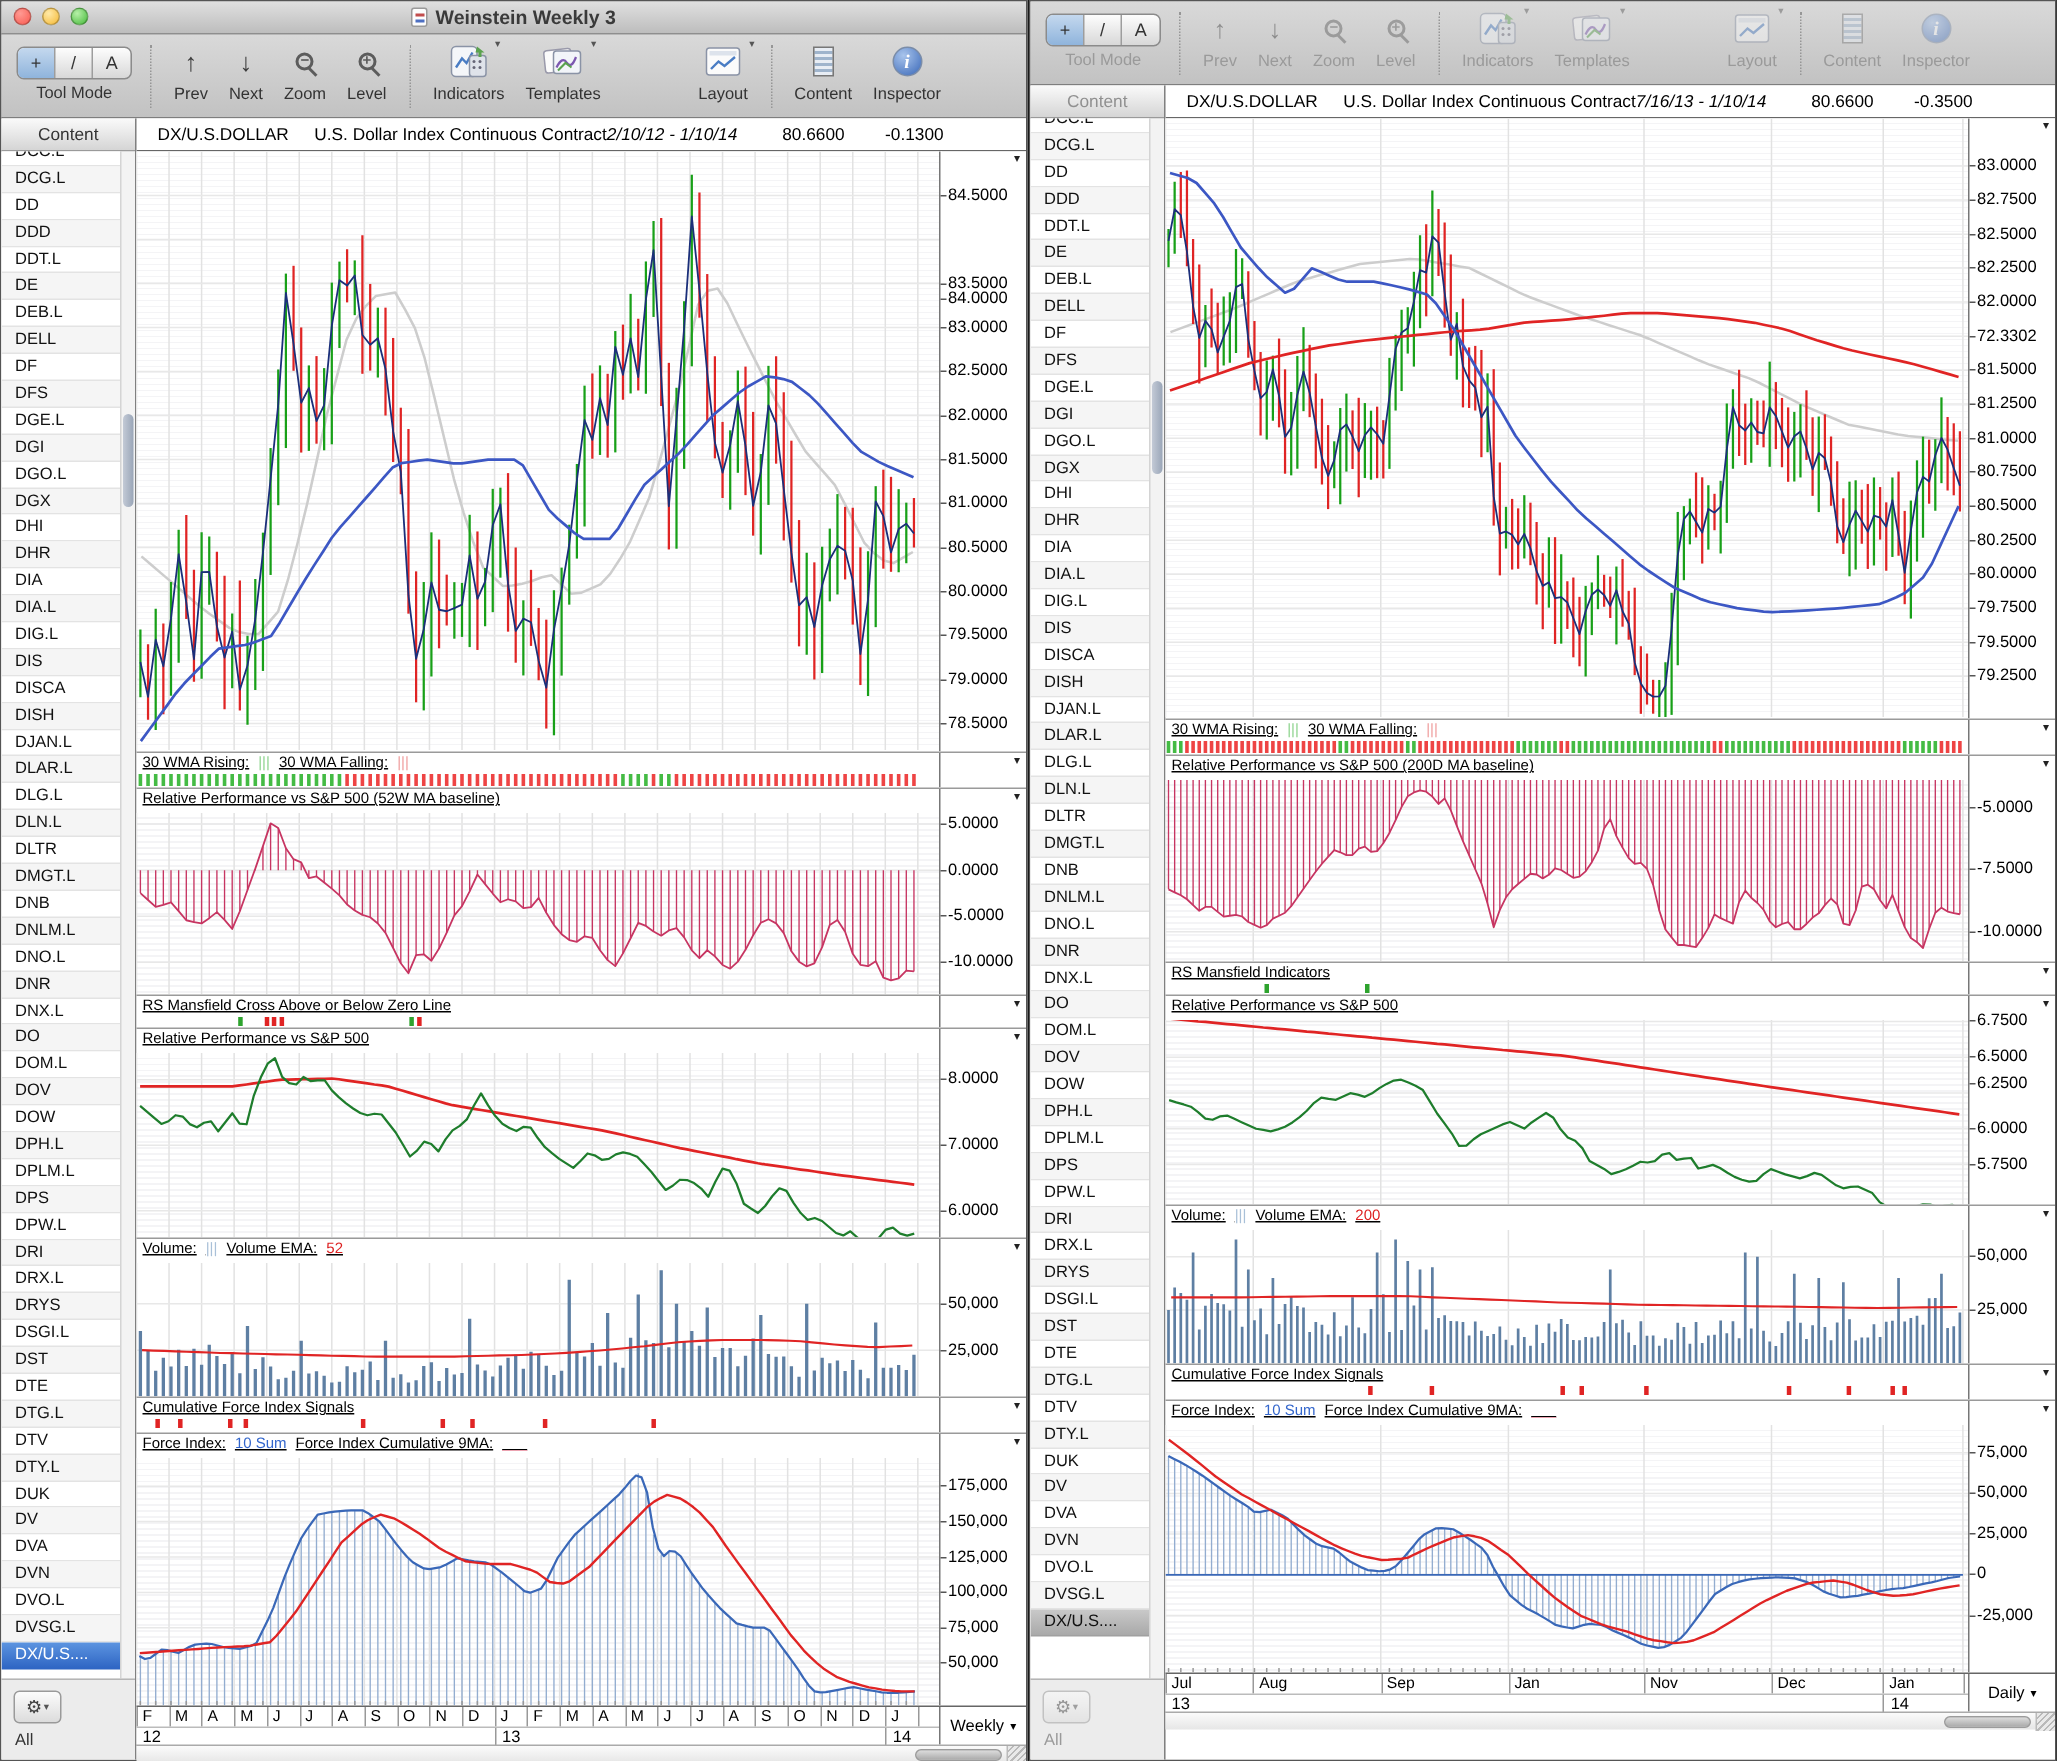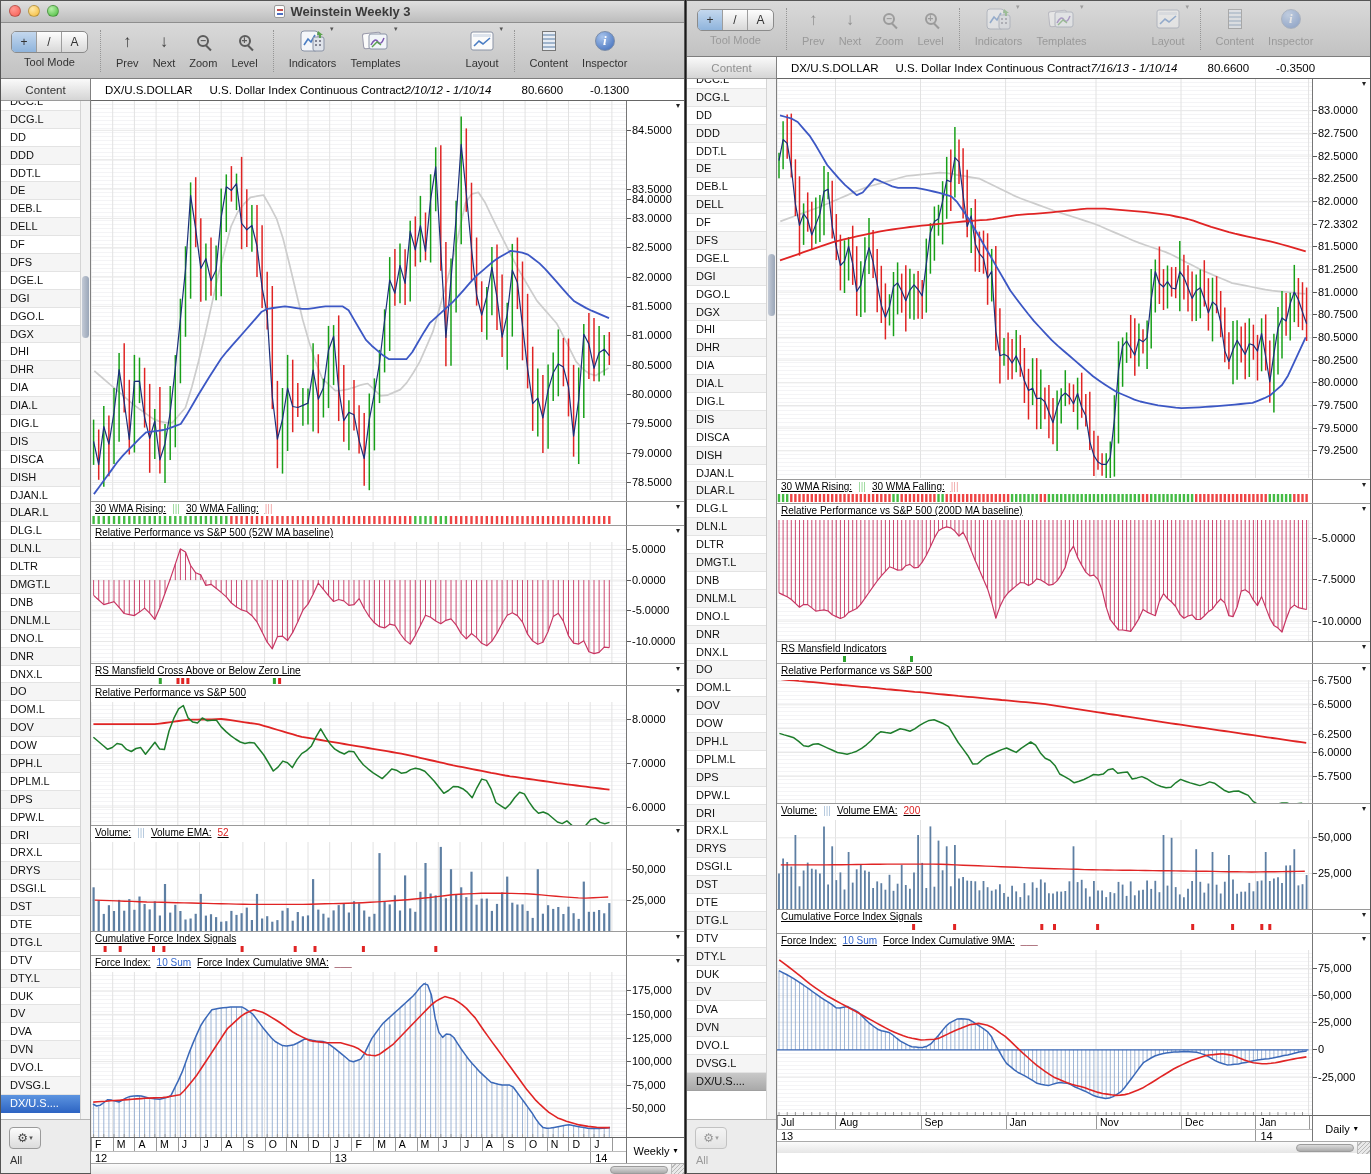--- a/index.html
+++ b/index.html
@@ -1857,21 +1857,21 @@
                   <line x1="0" y1="72.5" x2="537" y2="72.5" stroke="#e8e8e8" stroke-width="1"></line>
                   <line x1="0" y1="96.3" x2="537" y2="96.3" stroke="#e8e8e8" stroke-width="1"></line>
                   <polyline points="2.4,-1.0 7.2,-0.5 12.1,-0.0 16.9,0.4 21.7,0.9 26.6,1.3 31.4,1.8 36.2,2.2 41.1,2.7 45.9,3.1 50.7,3.6 55.6,4.1 60.4,4.5 65.2,5.0 70.1,5.4 74.9,5.9 79.7,6.3 84.6,6.8 89.4,7.2 94.2,7.7 99.1,8.1 103.9,8.6 108.7,9.1 113.6,9.5 118.4,10.0 123.2,10.4 128.1,10.9 132.9,11.3 137.7,11.8 142.6,12.2 147.4,12.7 152.2,13.1 157.1,13.6 161.9,14.1 166.7,14.5 171.6,15.0 176.4,15.4 181.2,15.9 186.1,16.3 190.9,16.8 195.7,17.2 200.6,17.7 205.4,18.2 210.2,18.6 215.1,19.1 219.9,19.5 224.7,20.0 229.6,20.4 234.4,20.9 239.2,21.3 244.1,21.8 248.9,22.2 253.7,22.7 258.6,23.2 263.4,23.6 268.2,24.2 273.1,24.9 277.9,25.7 282.7,26.4 287.6,27.1 292.4,27.9 297.2,28.6 302.1,29.3 306.9,30.1 311.7,30.8 316.6,31.6 321.4,32.3 326.2,33.0 331.1,33.8 335.9,34.5 340.7,35.2 345.6,36.0 350.4,36.7 355.2,37.4 360.1,38.2 364.9,38.9 369.7,39.6 374.6,40.4 379.4,41.1 384.2,41.8 389.1,42.6 393.9,43.3 398.7,44.0 403.6,44.7 408.4,45.4 413.2,46.1 418.1,46.8 422.9,47.5 427.7,48.2 432.6,48.9 437.4,49.6 442.2,50.3 447.1,51.0 451.9,51.7 456.7,52.4 461.6,53.1 466.4,53.8 471.2,54.5 476.1,55.2 480.9,55.9 485.7,56.6 490.5,57.3 495.4,58.0 500.2,58.7 505.0,59.4 509.9,60.1 514.7,60.8 519.5,61.5 524.4,62.2 529.2,62.9" fill="none" stroke="#e02424" stroke-width="1.8" stroke-linejoin="round"></polyline>
                   <polyline points="2.4,53.4 7.2,54.9 12.1,56.3 16.9,57.8 21.7,61.4 26.6,65.7 31.4,66.5 36.2,64.3 41.1,63.7 45.9,65.9 50.7,68.1 55.6,70.3 60.4,72.5 65.2,73.3 70.1,74.2 74.9,72.9 79.7,71.2 84.6,68.3 89.4,64.8 94.2,60.5 99.1,55.2 103.9,51.7 108.7,52.6 113.6,53.2 118.4,51.0 123.2,48.8 128.1,49.8 132.9,51.2 137.7,48.9 142.6,45.4 147.4,42.6 152.2,40.4 157.1,39.8 161.9,41.7 166.7,43.8 171.6,46.7 176.4,54.6 181.2,62.5 186.1,69.1 190.9,75.7 195.7,83.9 200.6,83.8 205.4,79.5 210.2,76.2 215.1,74.0 219.9,71.8 224.7,69.6 229.6,68.0 234.4,70.2 239.2,72.4 244.1,68.3 248.9,65.1 253.7,62.0 258.6,65.2 263.4,72.9 268.2,78.3 273.1,80.5 277.9,85.4 282.7,94.0 287.6,96.7 292.4,99.3 297.2,102.8 302.1,101.3 306.9,99.5 311.7,97.1 316.6,94.5 321.4,95.0 326.2,94.1 331.1,89.7 335.9,88.8 340.7,93.2 345.6,92.4 350.4,92.0 355.2,99.0 360.1,97.9 364.9,96.6 369.7,98.7 374.6,101.8 379.4,104.6 384.2,106.5 389.1,107.8 393.9,107.2 398.7,102.8 403.6,99.4 408.4,101.2 413.2,102.9 418.1,104.3 422.9,105.6 427.7,104.1 432.6,101.9 437.4,103.2 442.2,106.7 447.1,110.2 451.9,112.2 456.7,111.3 461.6,111.0 466.4,113.2 471.2,115.4 476.1,121.4 480.9,124.4 485.7,127.0 490.5,130.3 495.4,127.7 500.2,124.2 505.0,122.9 509.9,123.0 514.7,124.7 519.5,123.8 524.4,123.2 529.2,125.9" fill="none" stroke="#1e7d2c" stroke-width="1.5" stroke-linejoin="round"></polyline>
                 </svg>
               </div>
               <div class="phead"><span style="color: rgb(0, 0, 0);">Relative Performance vs S&amp;P 500</span></div>
               <div class="gutter">
                 <span class="gtick" style="top: 10.4535px;">6.7500</span>
                 <span class="gtick" style="top: 34.2907px;">6.5000</span>
-                <span class="gtick" style="top: 64px;">6.2500</span>
+                <span class="gtick" style="top: 52px;">6.2500</span>
                 <span class="gtick" style="top: 81.9651px;">6.0000</span>
                 <span class="gtick" style="top: 105.802px;">5.7500</span>
                 <span class="pmenu">▾</span>
               </div>
             </div>
             <div class="panel" style="height: 106px;">
               <div class="plotwrap" style="top: 16px; width: 537px; height: 89px;">
                 <svg width="537" height="89">
                   <line x1="0.0" y1="0" x2="0.0" y2="89" stroke="#e2e2e2" stroke-width="1"></line>
                   <line x1="58.5" y1="0" x2="58.5" y2="89" stroke="#e2e2e2" stroke-width="1"></line>

